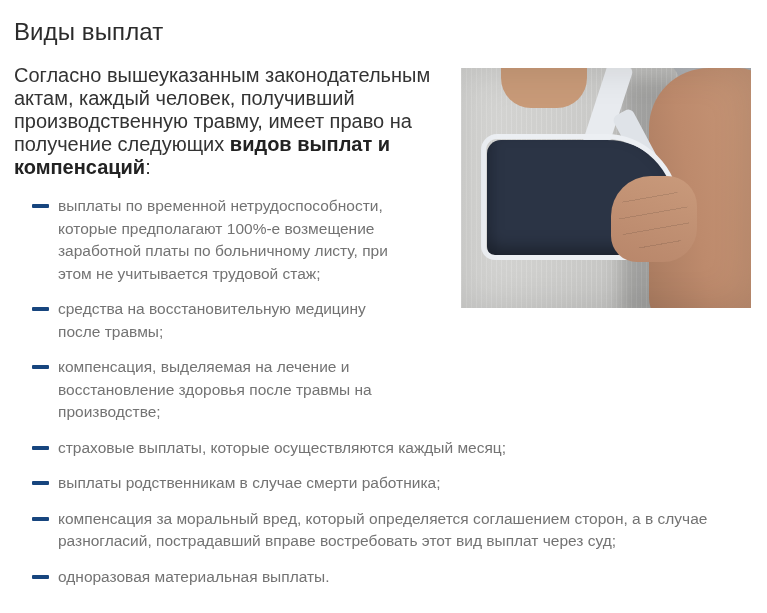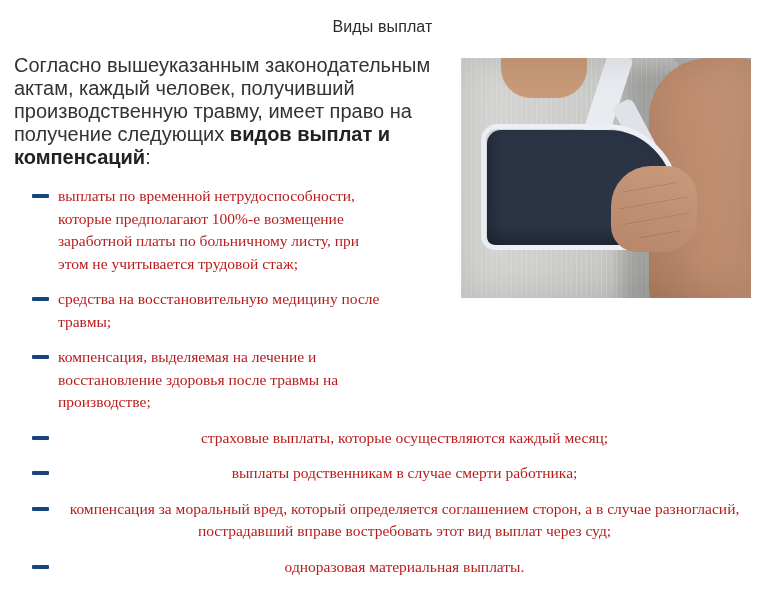--- a/index.html
+++ b/index.html
@@ -15,26 +15,25 @@
     overflow: hidden;
   }
   .page {
     position: relative;
     width: 767px;
     height: 613px;
     box-sizing: border-box;
     padding: 18px 16px 0 14px;
   }
   .page-title {
-    font-size: 16px;
+    font-size: 24px;
     font-weight: 400;
     color: #2b2b2b;
     margin: 0 0 18px 0;
     letter-spacing: 0.1px;
-    text-align: center;
   }
   .intro {
     font-size: 20px;
     line-height: 23px;
     color: #333333;
     margin: 0 0 16px 0;
     max-width: 740px;
   }
   .intro b {
     font-weight: 700;
@@ -179,38 +178,36 @@
     list-style: none;
     margin: 0;
     padding: 0;
   }
   ul.benefits li {
     position: relative;
     padding-left: 44px;
     margin: 0 0 13px 0;
     font-size: 15.5px;
     line-height: 22.5px;
-    color: #b91c1c;
-    font-family: Liberation Serif, serif;
+    color: #737373;
   }
   ul.benefits li .dash {
     position: absolute;
     left: 18px;
     top: 9px;
     width: 17px;
     height: 4px;
     background: #17457e;
     border-radius: 1px;
   }
   .li-narrow {
     max-width: 330px;
   }
   .li-wide {
     max-width: 720px;
-    text-align: center;
   }
 </style>
 </head>
 <body>
 
 <div class="page">
 
   <h1 class="page-title">Виды выплат</h1>
 
   <div class="figure">

